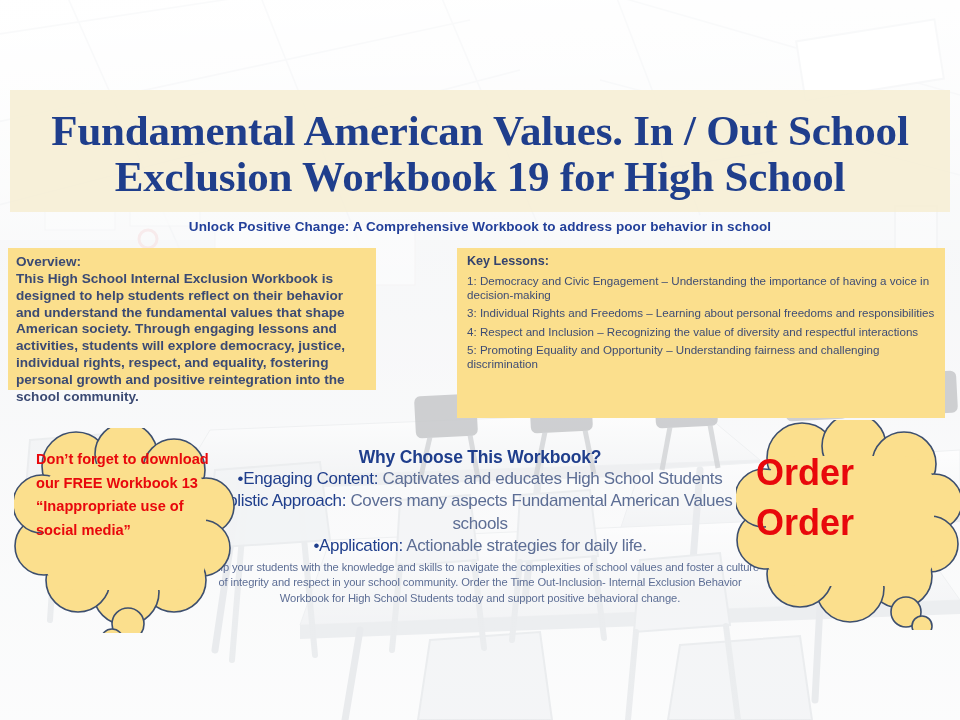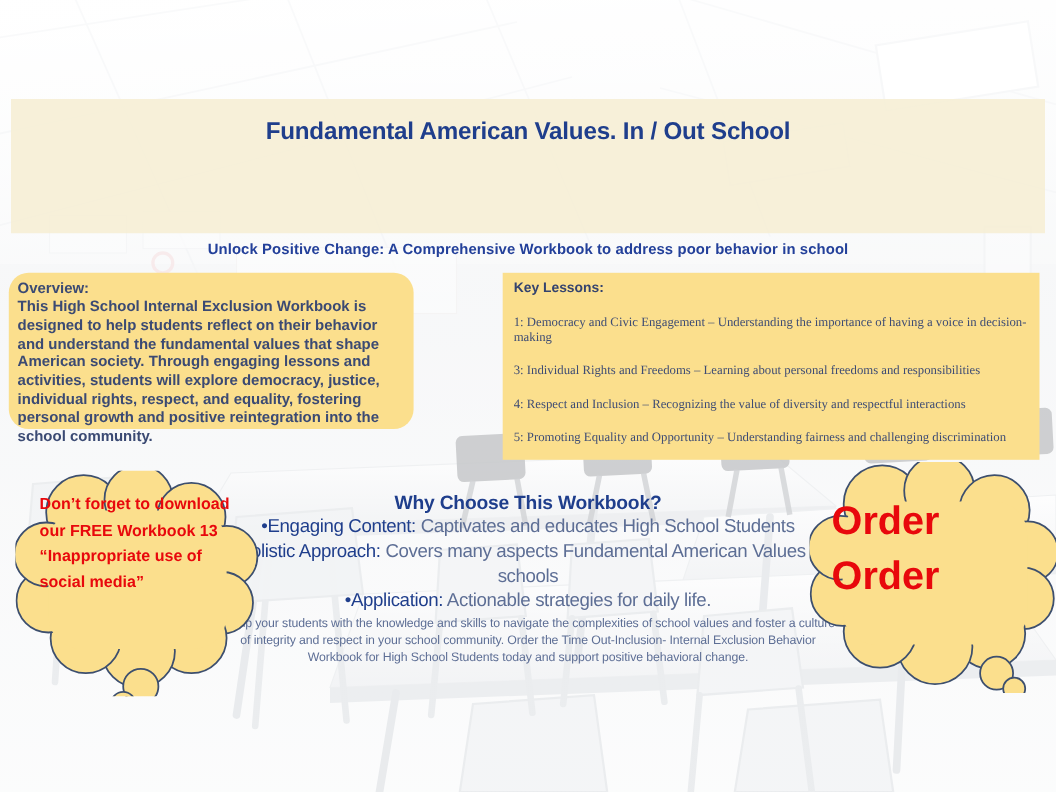--- a/index.html
+++ b/index.html
@@ -39,23 +39,23 @@
     top: 90px;
     width: 940px;
     height: 122px;
     background: rgba(246,238,212,0.88);
   }
   .title-line {
     position: absolute;
     left: 0; right: 0;
     text-align: center;
     color: #1F3E8C;
-    font-family: Liberation Sans, sans-serif;
-    font-weight: bold;
-    font-size: 22px;
+    font-family: Liberation Serif, serif;
+    font-weight: bold;
+    font-size: 43px;
     letter-spacing: -0.2px;
     white-space: nowrap;
   }
   .title-line.l1 { top: 16px; }
   .title-line.l2 { top: 62px; }
 
   .subtitle {
     position: absolute;
     left: 0; right: 0;
     top: 219px;
@@ -75,39 +75,38 @@
     line-height: 1.24;
   }
   .box-overview {
     left: 8px;
     top: 248px;
     width: 368px;
     height: 142px;
     padding: 6px 8px 0 8px;
     box-sizing: border-box;
     font-size: 13.6px;
-    border-radius: 18px;
   }
   .box-lessons {
     left: 457px;
     top: 248px;
     width: 488px;
     height: 170px;
     padding: 6px 10px 4px 10px;
     box-sizing: border-box;
     font-size: 11.6px;
     font-weight: normal;
     color: #3E4C74;
   }
   .box-lessons .heading {
     font-weight: bold;
     font-size: 12.6px;
     color: #34436E;
   }
-  .box-lessons .lesson { margin-top: 16px; font-family: Liberation Serif, serif; }
+  .box-lessons .lesson { margin-top: 4px; }
 
   
   .center-copy {
     position: absolute;
     left: 200px;
     top: 447px;
     width: 560px;
     text-align: center;
   }
   .why-head {
@@ -262,20 +261,21 @@
       <g fill="#dfe3e7" stroke="#ccd1d6" stroke-width="2" opacity="0.95">
         <path d="M30,440 L130,432 L140,505 L24,512 Z"></path>
         <path d="M215,470 L320,462 L330,540 L206,548 Z"></path>
       </g>
     </svg>
     <div class="bg-wash"></div>
   </div>
 
   <div class="title-banner">
     <div class="title-line l1">Fundamental American Values. In / Out School</div>
+    <div class="title-line l2">Exclusion Workbook 19 for High School</div>
   </div>
 
   <div class="subtitle">Unlock Positive Change: A Comprehensive Workbook  to address poor behavior in school</div>
 
   <div class="info-box box-overview">
     <div>Overview:</div>
     <div>This High School Internal Exclusion Workbook is designed to help students reflect on their behavior and understand the fundamental values that shape American society. Through engaging lessons and activities, students will explore democracy, justice, individual rights, respect, and equality, fostering personal growth and positive reintegration into the school community.</div>
   </div>
 
   <div class="info-box box-lessons">

